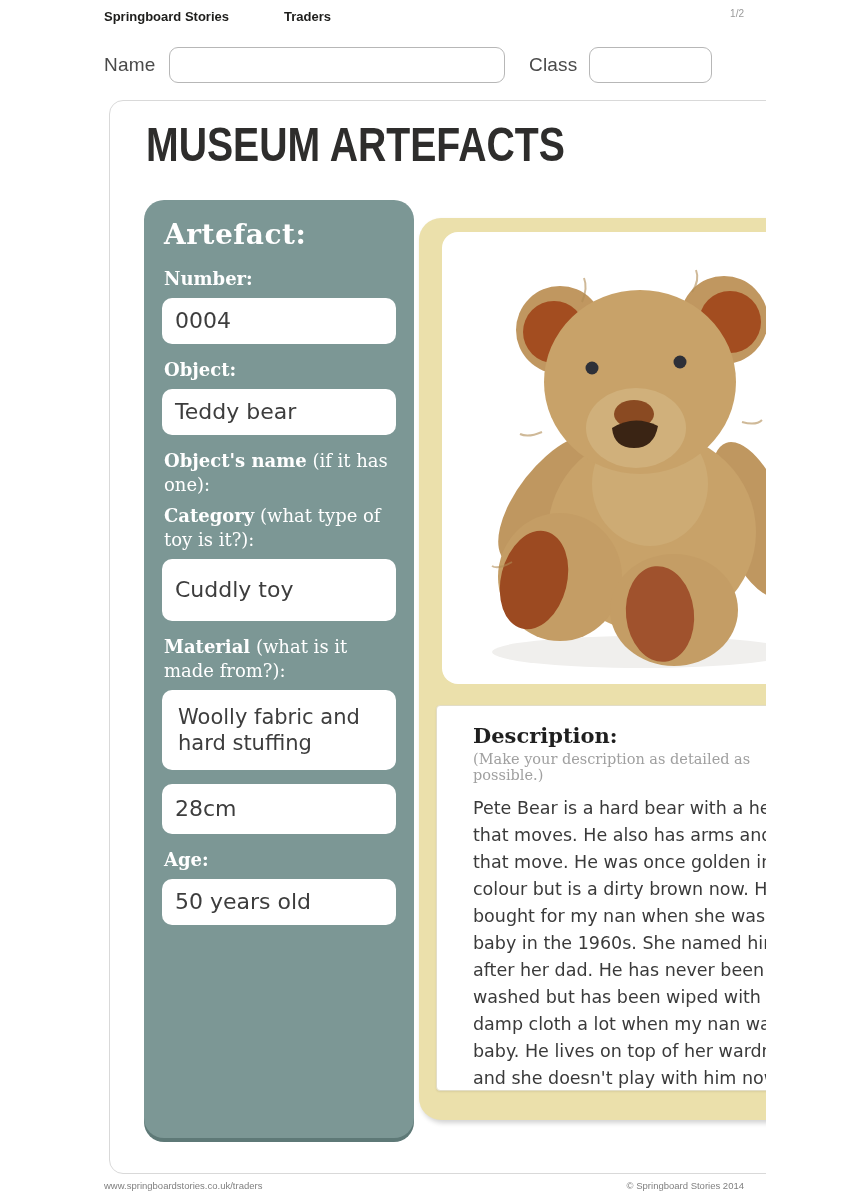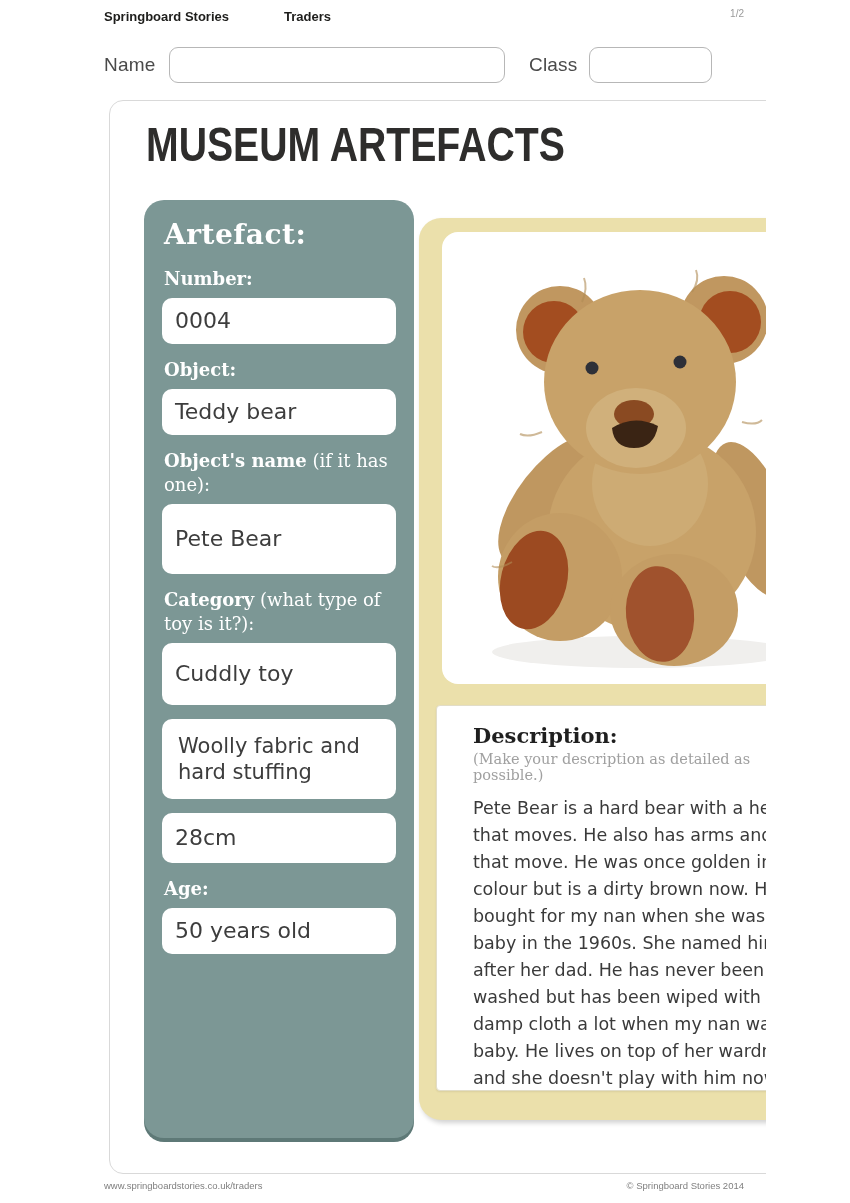--- a/index.html
+++ b/index.html
@@ -111,25 +111,25 @@
   <div class="sidebar">
     <div class="sb-heading">Artefact:</div>
 
     <div class="sb-label"><b>Number:</b><span></span></div>
     <div class="vbox h1">0004</div>
 
     <div class="sb-label"><b>Object:</b><span></span></div>
     <div class="vbox h1">Teddy bear</div>
 
     <div class="sb-label"><b>Object's name</b><span> (if it has one):</span></div>
-    <div class="vbox h2">Pete Bear</div>
 
     <div class="sb-label"><b>Category</b><span> (what type of toy is it?):</span></div>
     <div class="vbox h3">Cuddly toy</div>
 
+    <div class="sb-label"><b>Material</b><span> (what is it made from?):</span></div>
     <div class="vbox h4">Woolly fabric and hard stuffing</div>
 
     <div class="vbox h5">28cm</div>
 
     <div class="sb-label"><b>Age:</b><span></span></div>
     <div class="vbox h1">50 years old</div>
   </div>
 
   <div class="cream">
 

